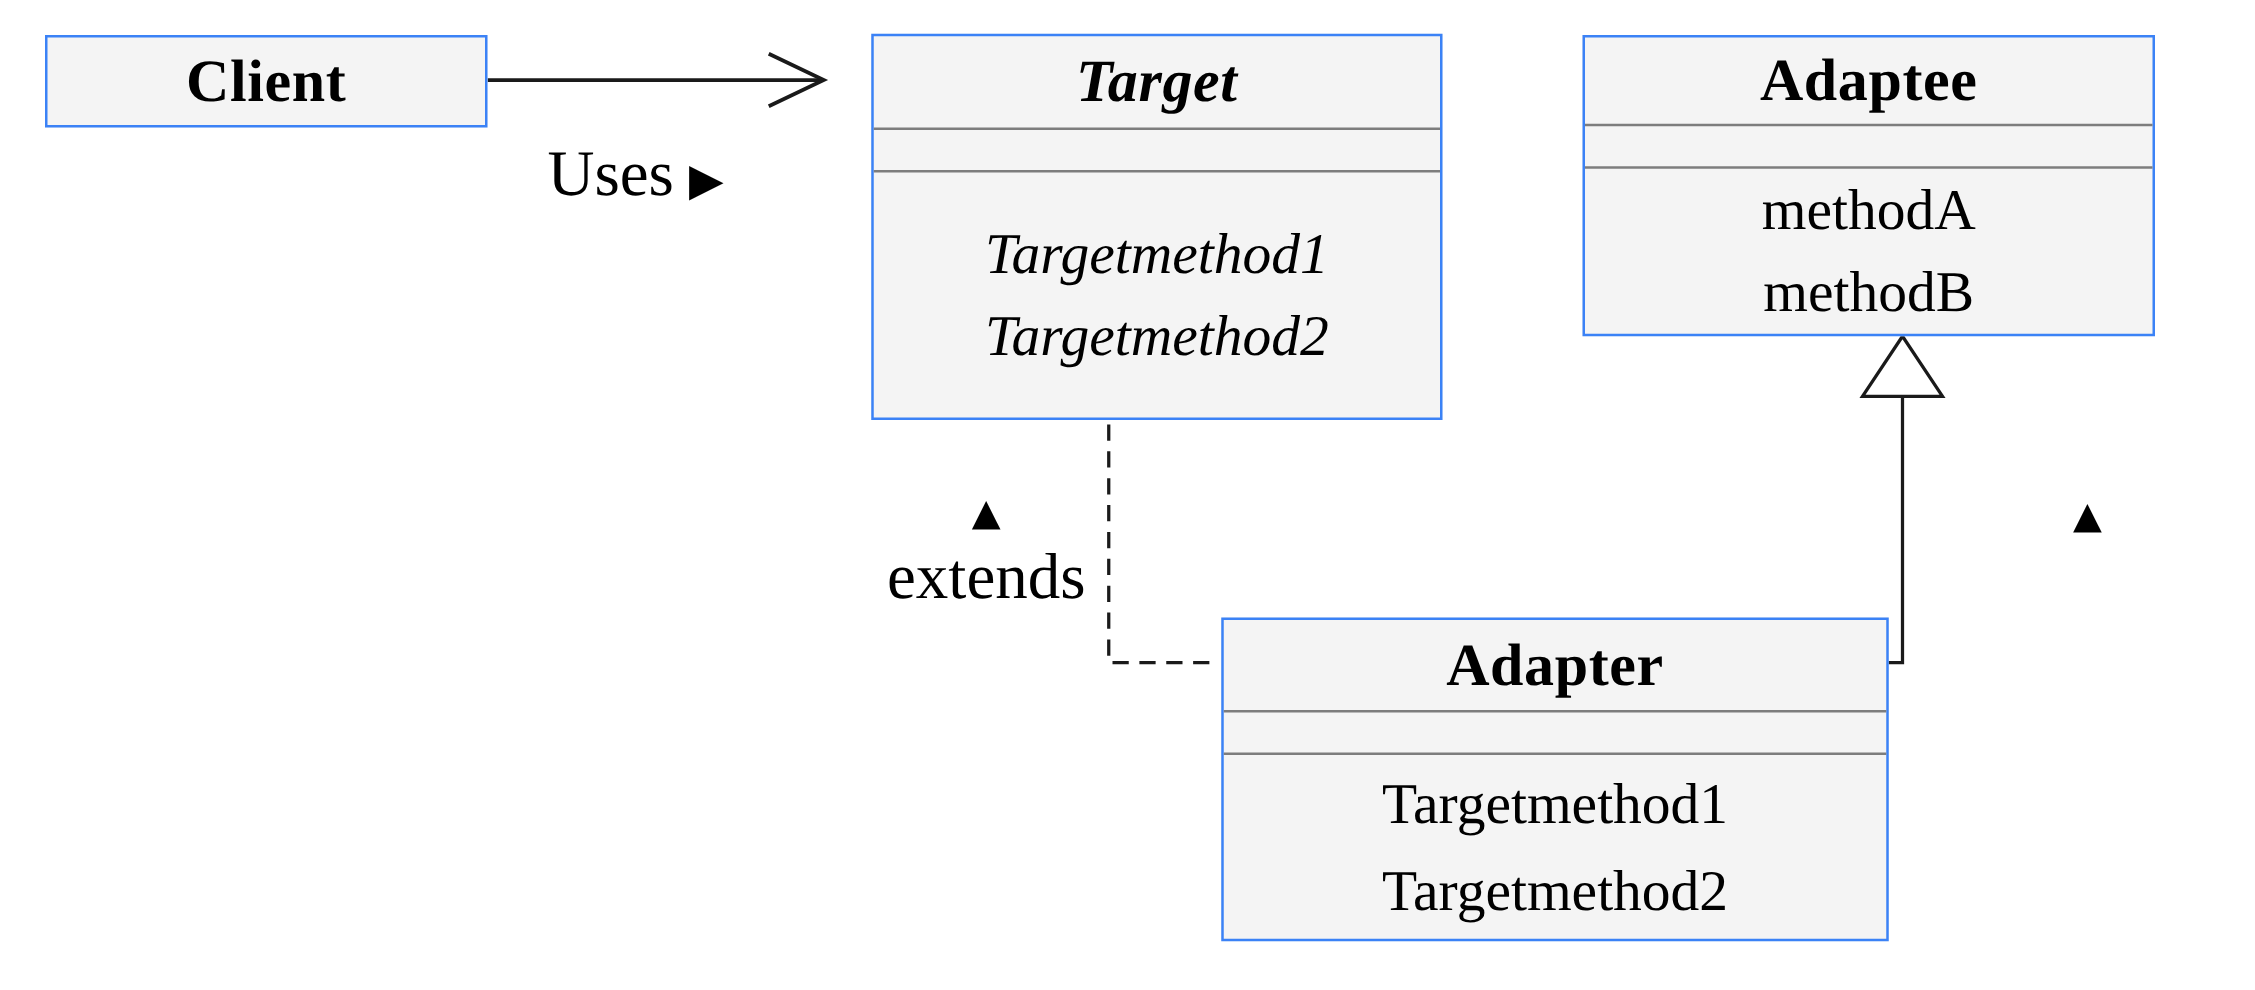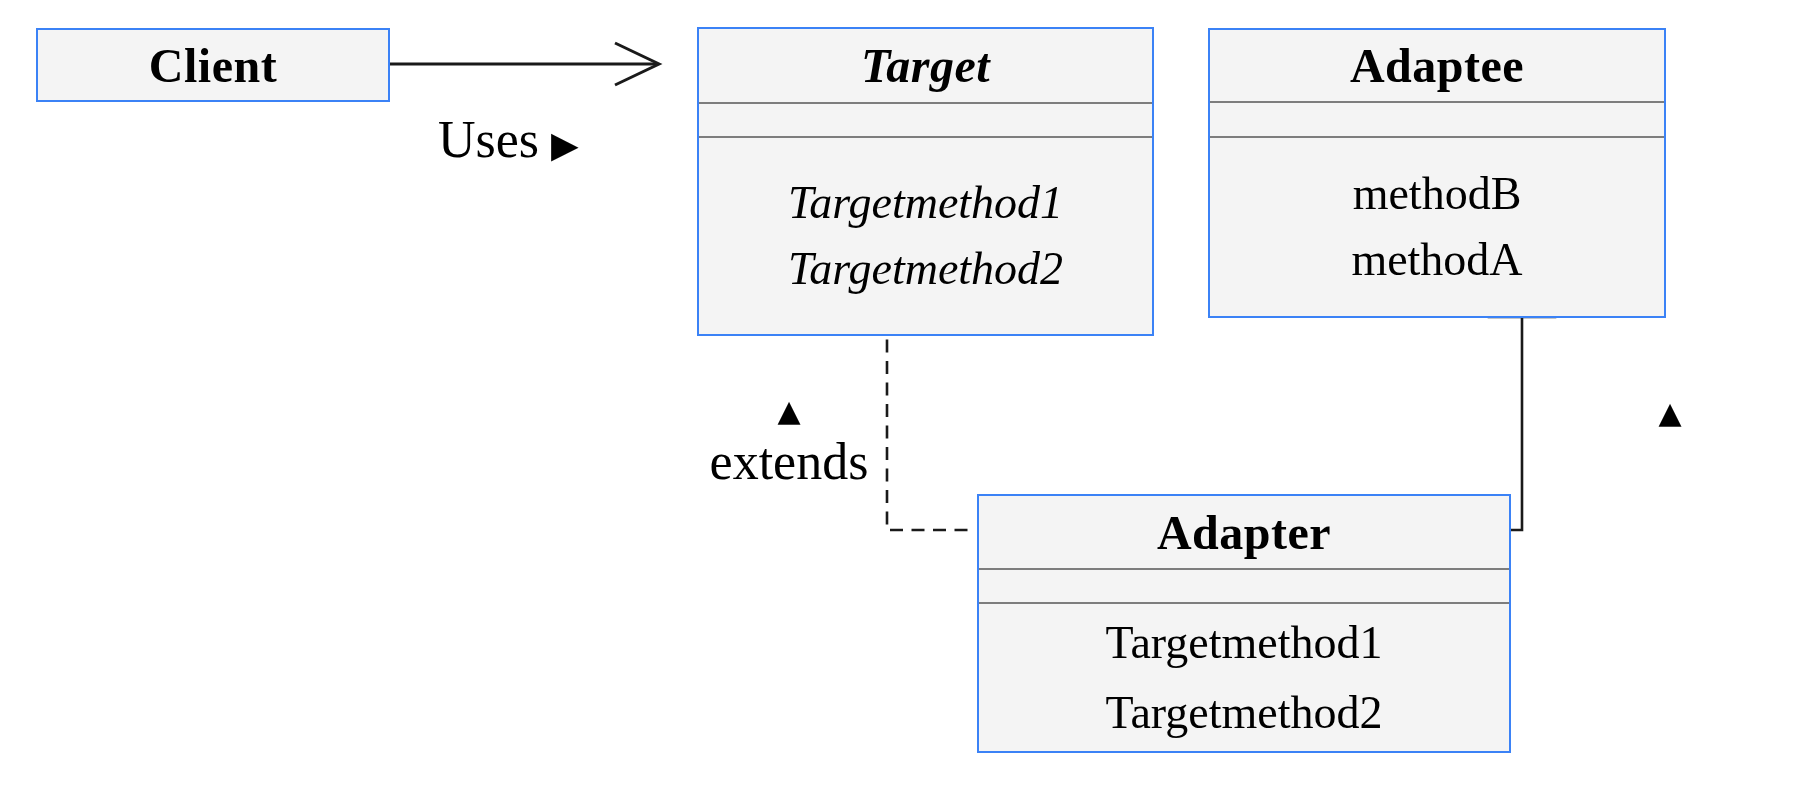--- a/index.html
+++ b/index.html
@@ -121,26 +121,26 @@
 
   <div class="uml-box" style="left:661px; top:27px; width:457px; height:309px;margin-left:36px;">
     <div class="uml-title italic" style="height:73px;">Target</div>
     <div class="uml-attrs" style="height:36px;"></div>
     <div class="uml-methods italic">
       <div class="method-line">Targetmethod1</div>
       <div class="method-line">Targetmethod2</div>
     </div>
   </div>
 
-  <div class="uml-box" style="left:1208px; top:28px; width:458px; height:290px;">
+  <div class="uml-box" style="left:1266px; top:28px; width:458px; height:241px;">
     <div class="uml-title" style="height:71px;">Adaptee</div>
     <div class="uml-attrs" style="height:37px;"></div>
     <div class="uml-methods">
+      <div class="method-line">methodA</div>
       <div class="method-line">methodB</div>
-      <div class="method-line">methodA</div>
     </div>
   </div>
 
   <div class="uml-box" style="left:977px; top:494px; width:534px; height:259px;">
     <div class="uml-title" style="height:72px;">Adapter</div>
     <div class="uml-attrs" style="height:36px;"></div>
     <div class="uml-methods" style="--lh:70px;">
       <div class="method-line" style="line-height:70px;">Targetmethod1</div>
       <div class="method-line" style="line-height:70px;">Targetmethod2</div>
     </div>

